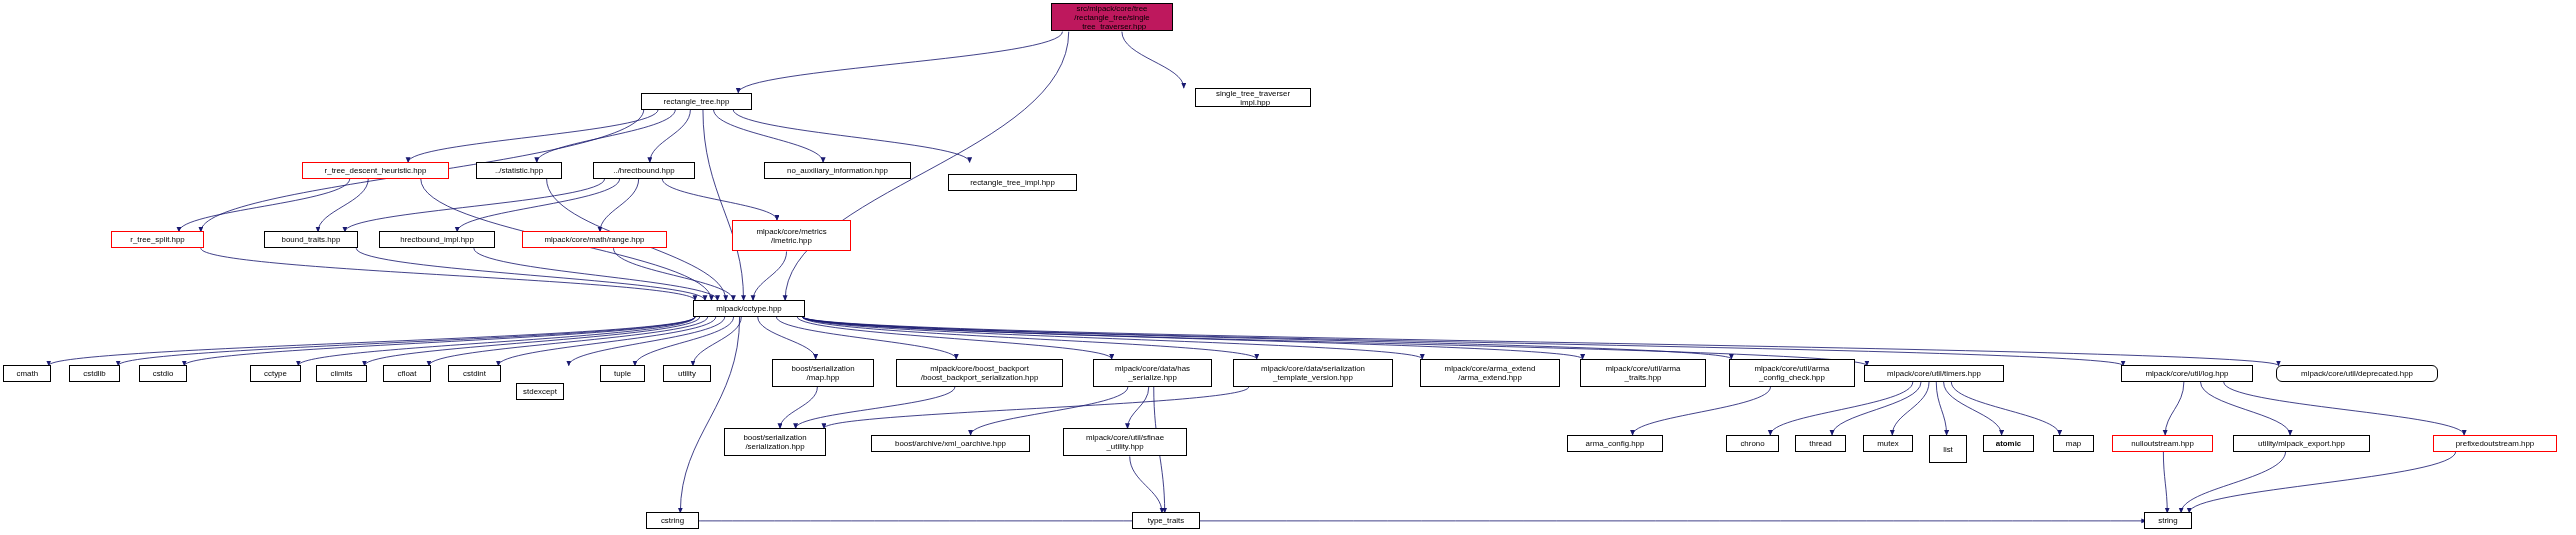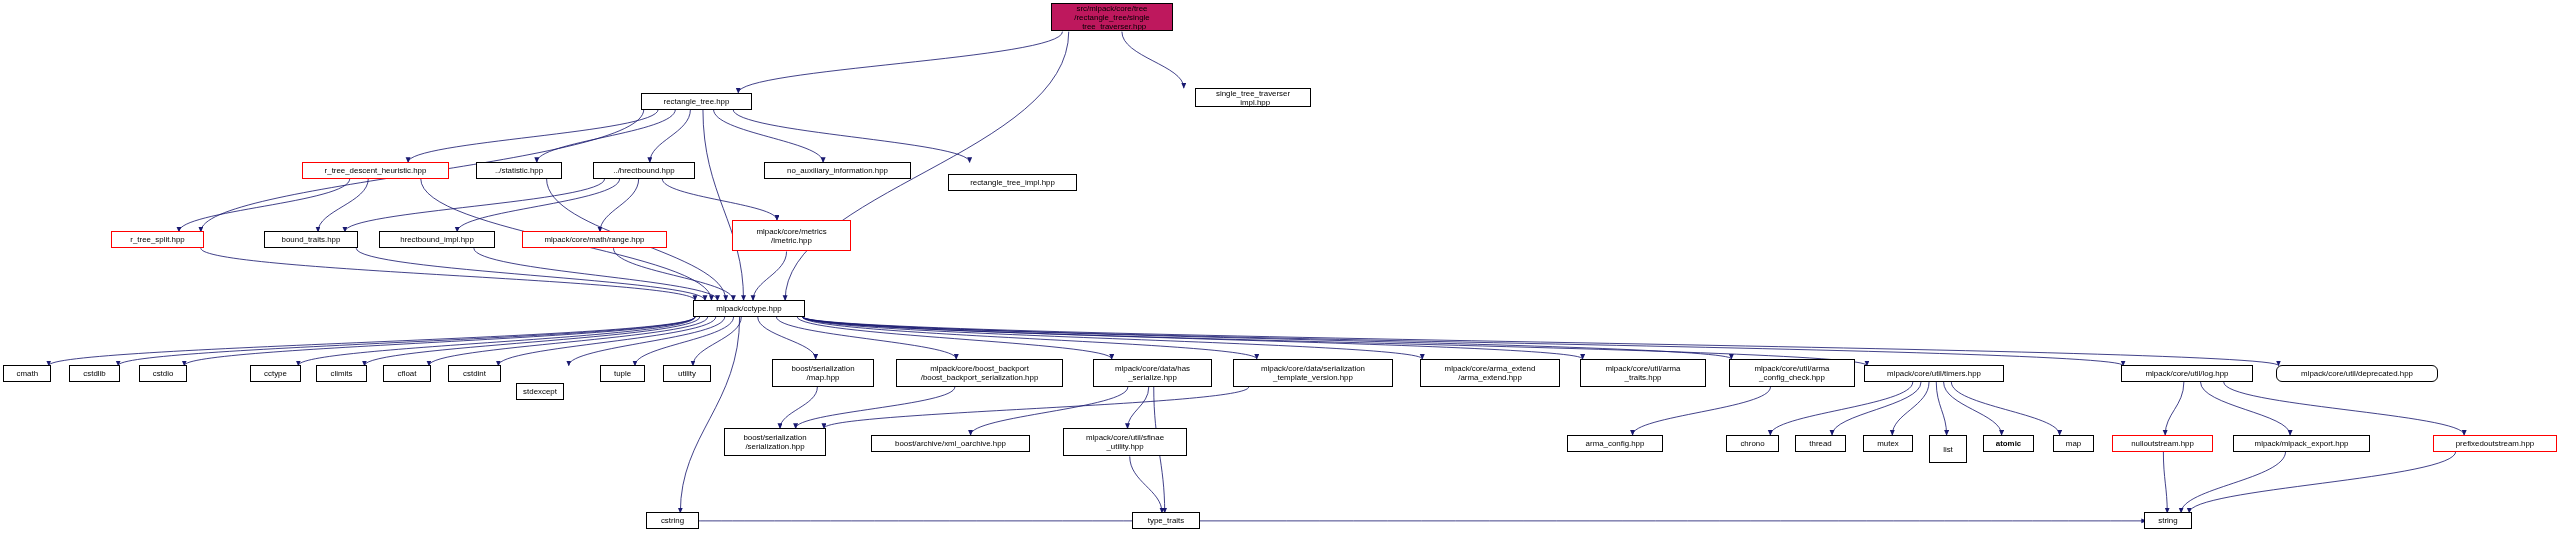--- a/index.html
+++ b/index.html
@@ -141,20 +141,20 @@
       <div class="node" style="left: 1063px; top: 428px; width: 124px; height: 28px;"><span>mlpack/core/util/sfinae
 _utility.hpp</span></div>
       <div class="node" style="left: 1567px; top: 435px; width: 96px; height: 16.5px;"><span>arma_config.hpp</span></div>
       <div class="node" style="left: 1726px; top: 435px; width: 53px; height: 16.5px;"><span>chrono</span></div>
       <div class="node" style="left: 1795px; top: 435px; width: 51px; height: 16.5px;"><span>thread</span></div>
       <div class="node" style="left: 1863px; top: 435px; width: 50px; height: 16.5px;"><span>mutex</span></div>
       <div class="node" style="left: 1929px; top: 435px; width: 38px; height: 28px;"><span>list</span></div>
       <div class="node" style="left: 1983px; top: 435px; width: 51px; height: 16.5px; font-weight: bold;"><span>atomic</span></div>
       <div class="node" style="left: 2053px; top: 435px; width: 41px; height: 16.5px;"><span>map</span></div>
       <div class="node red" style="left: 2112px; top: 435px; width: 101px; height: 16.5px;"><span>nulloutstream.hpp</span></div>
-      <div class="node" style="left: 2233px; top: 435px; width: 137px; height: 16.5px;"><span>mlpack/mlpack_export.hpp</span></div>
+      <div class="node" style="left: 2233px; top: 435px; width: 137px; height: 16.5px;"><span>utility/mlpack_export.hpp</span></div>
       <div class="node red" style="left: 2433px; top: 435px; width: 124px; height: 16.5px;"><span>prefixedoutstream.hpp</span></div>
       <div class="node" style="left: 646px; top: 512px; width: 53px; height: 16.5px;"><span>cstring</span></div>
       <div class="node" style="left: 1132px; top: 512px; width: 68px; height: 16.5px;"><span>type_traits</span></div>
       <div class="node" style="left: 2144px; top: 512px; width: 48px; height: 16.5px;"><span>string</span></div>
     </div>
 </div>
 
 
 </body></html>

